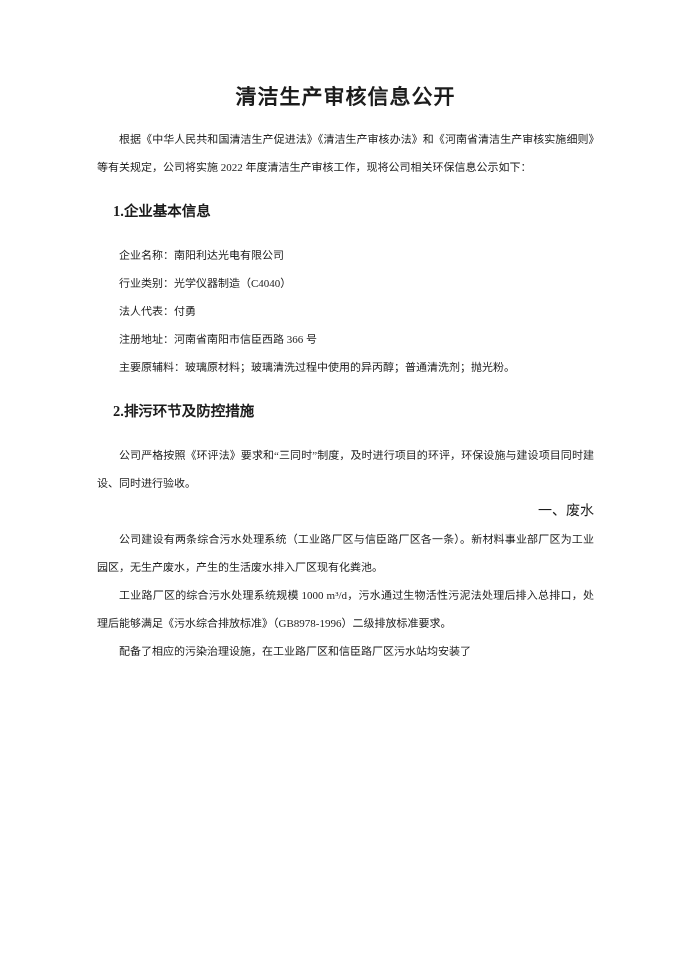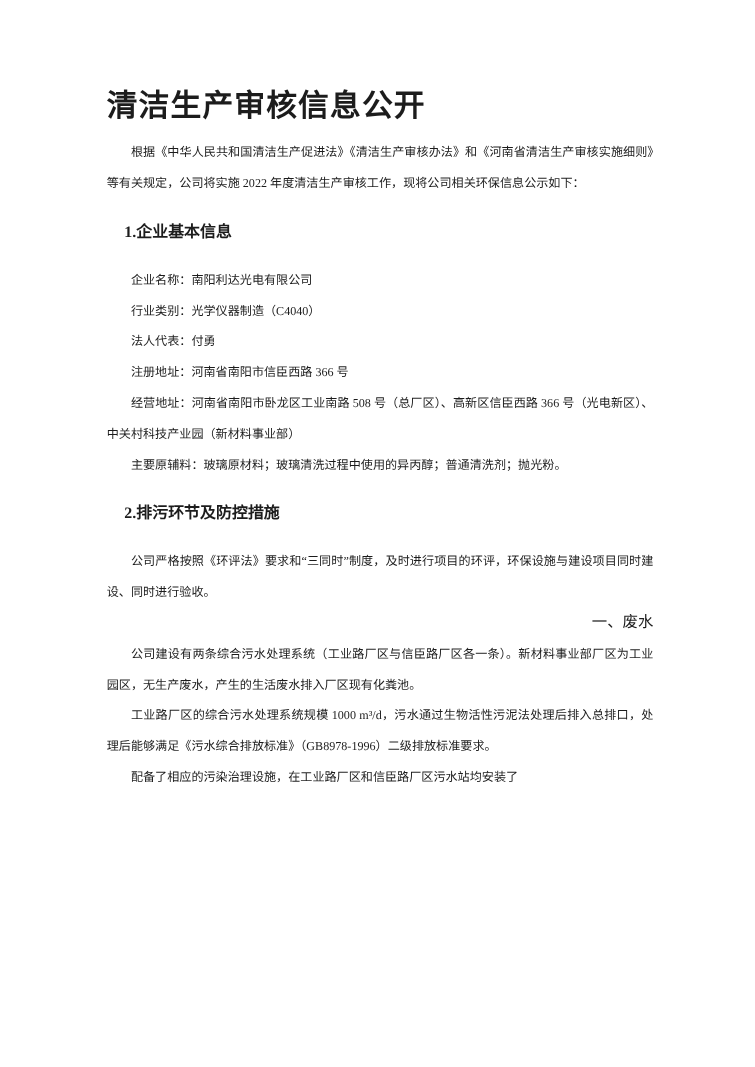--- a/index.html
+++ b/index.html
@@ -16,24 +16,24 @@
     font-family: "Liberation Serif", "DejaVu Serif", serif;
     color: #1c1c1c;
   }
   .content {
     position: absolute;
     left: 97px;
     top: 82px;
     width: 497px;
   }
   .doc-title {
-    font-size: 28px;
+    font-size: 21px;
     font-weight: 700;
     line-height: 30px;
-    text-align: left;
+    text-align: center;
     margin: 0 0 13px 0;
     letter-spacing: 1px;
   }
   .para {
     font-size: 11px;
     line-height: 28px;
     text-align: justify;
     text-indent: 2em;
     margin: 0;
   }
@@ -67,21 +67,20 @@
     <p class="heading">1.企业基本信息</p>
 
     <p class="para">企业名称：南阳利达光电有限公司</p>
 
     <p class="para">行业类别：光学仪器制造（C4040）</p>
 
     <p class="para">法人代表：付勇</p>
 
     <p class="para">注册地址：河南省南阳市信臣西路 366 号</p>
 
-    <p class="para">经营地址：河南省南阳市卧龙区工业南路 508 号（总厂区）、高新区信臣西路 366 号（光电新区）、中关村科技产业园（新材料事业部）</p>
 
     <p class="para">主要原辅料：玻璃原材料；玻璃清洗过程中使用的异丙醇；普通清洗剂；抛光粉。</p>
 
     <p class="heading">2.排污环节及防控措施</p>
 
     <p class="para">公司严格按照《环评法》要求和“三同时”制度，及时进行项目的环评，环保设施与建设项目同时建设、同时进行验收。</p>
 
 
     <p class="sub-heading">一、废水</p>
 

